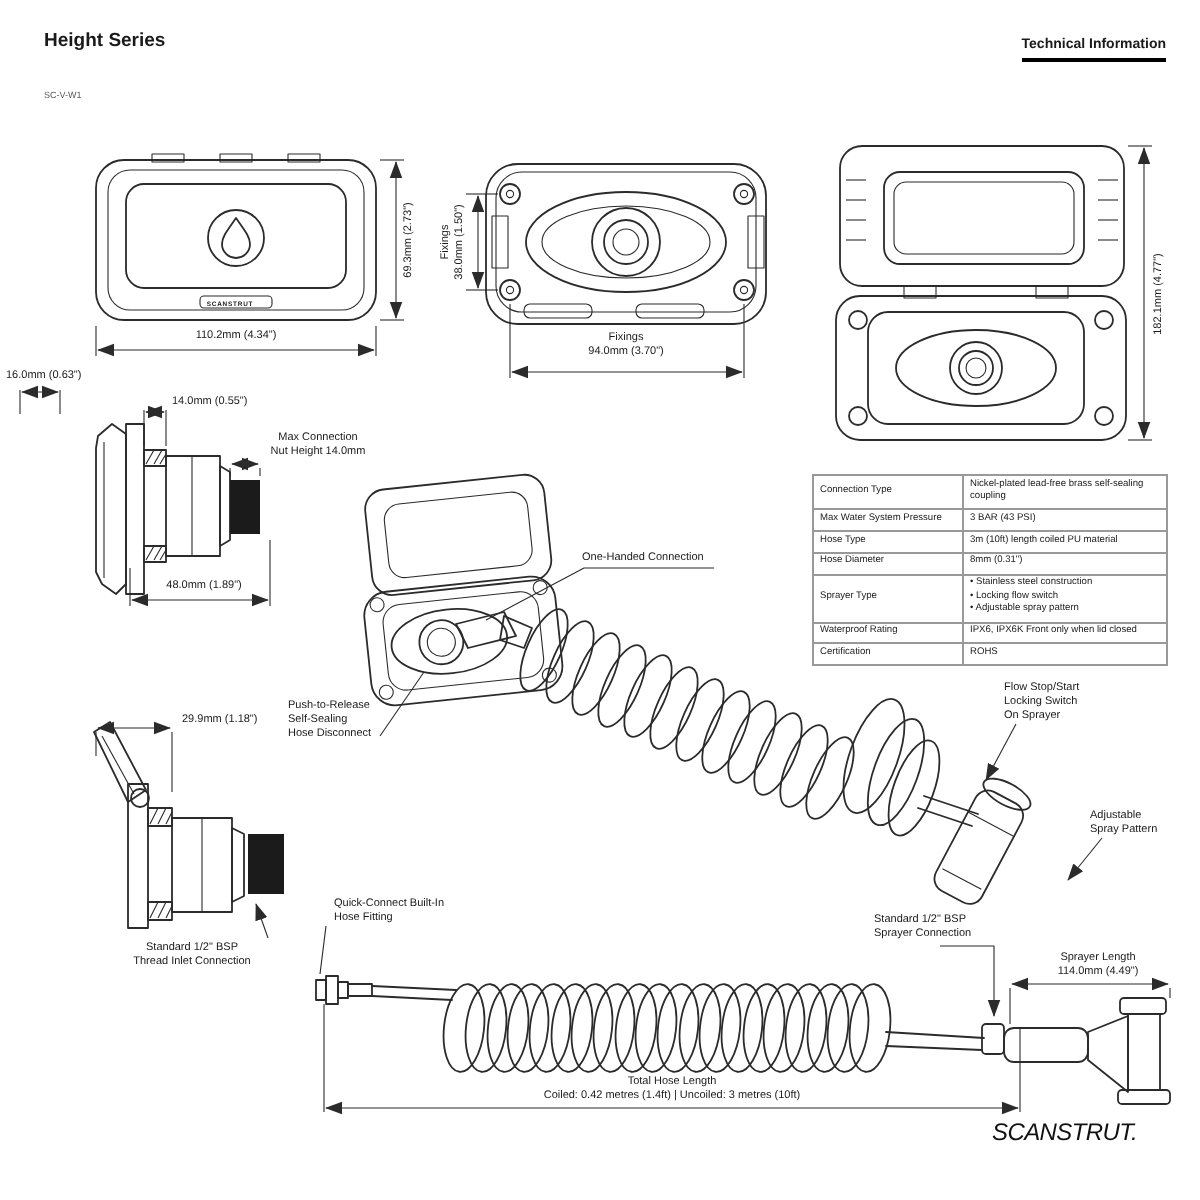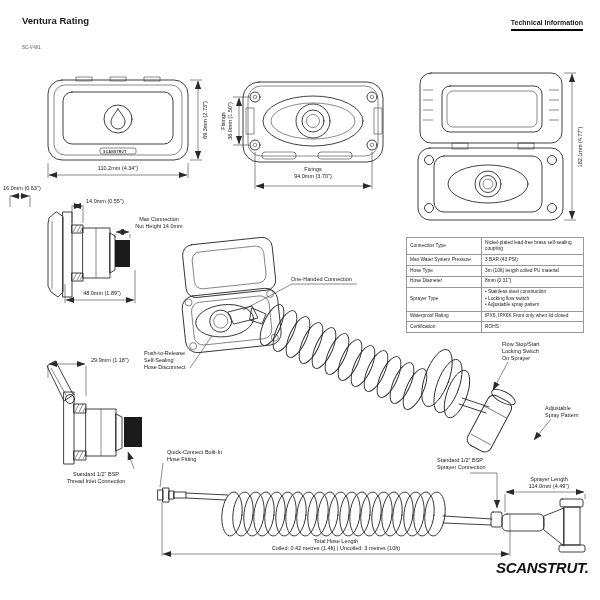--- a/index.html
+++ b/index.html
@@ -11,21 +11,21 @@
   .hdr-tech{position:absolute;right:17px;top:19px;font-size:7px;font-weight:bold;
             border-bottom:2px solid #000;padding-bottom:3px}
   .lbl{position:absolute;font-size:5.5px;line-height:1.3;white-space:pre-line;color:#1a1a1a}
   .c{text-align:center}
   .vlbl{position:absolute;font-size:5.5px;line-height:1.25;white-space:pre-line;text-align:center;
         width:max-content;transform:translate(-50%,-50%) rotate(-90deg)}
   .spec{position:absolute;left:406px;top:237px;width:178px;border-collapse:collapse;
         font-size:4.8px;line-height:1.4;table-layout:fixed}
   .spec td{border:0.5px solid #999;padding:1.5px 3px;vertical-align:middle;white-space:pre-line}
   .spec td.k{width:68px;color:#222}
-  .logo{position:absolute;left:496px;top:559px;font-size:15px;font-weight:700;
+  .logo{position:absolute;left:496px;top:559px;font-size:12px;font-weight:400;
         font-style:italic;letter-spacing:-0.3px;color:#111}
   .lidmark{position:absolute;left:98px;top:150px;width:34px;text-align:center;
            font-size:3.2px;font-weight:bold;letter-spacing:.4px}
   svg.art{position:absolute;left:0;top:0}
   .ln{stroke:#2b2b2b;fill:none;stroke-width:.9;stroke-linejoin:round;stroke-linecap:round}
   .lt{stroke:#2b2b2b;fill:none;stroke-width:.55;stroke-linejoin:round}
   .dk{fill:#1b1b1b;stroke:none}
 </style>
 </head>
 <body>
@@ -255,21 +255,21 @@
       <polyline class="lt" points="470,473 497,473 497,508" marker-end="url(#arr)"></polyline>
       <line class="lt" x1="505" y1="494" x2="505" y2="512"></line>
       <line class="lt" x1="585" y1="494" x2="585" y2="499"></line>
       <line class="lt" x1="506" y1="492" x2="584" y2="492" marker-start="url(#arr)" marker-end="url(#arr)"></line>
       <line class="lt" x1="162" y1="502" x2="162" y2="556"></line>
       <line class="lt" x1="510" y1="531" x2="510" y2="556"></line>
       <line class="lt" x1="163" y1="554" x2="509" y2="554" marker-start="url(#arr)" marker-end="url(#arr)"></line>
     </g>
   </svg>
 
-  <div class="hdr-series">Ventura Rating</div>
+  <div class="hdr-series">Height Series</div>
   <div class="hdr-code">SC-V-W1</div>
   <div class="hdr-tech">Technical Information</div>
 
   <table class="spec">
     <tbody>
       <tr>
         <td class="k">Connection Type</td>
         <td>Nickel-plated lead-free brass self-sealing coupling</td>
         </tr>
       <tr>

